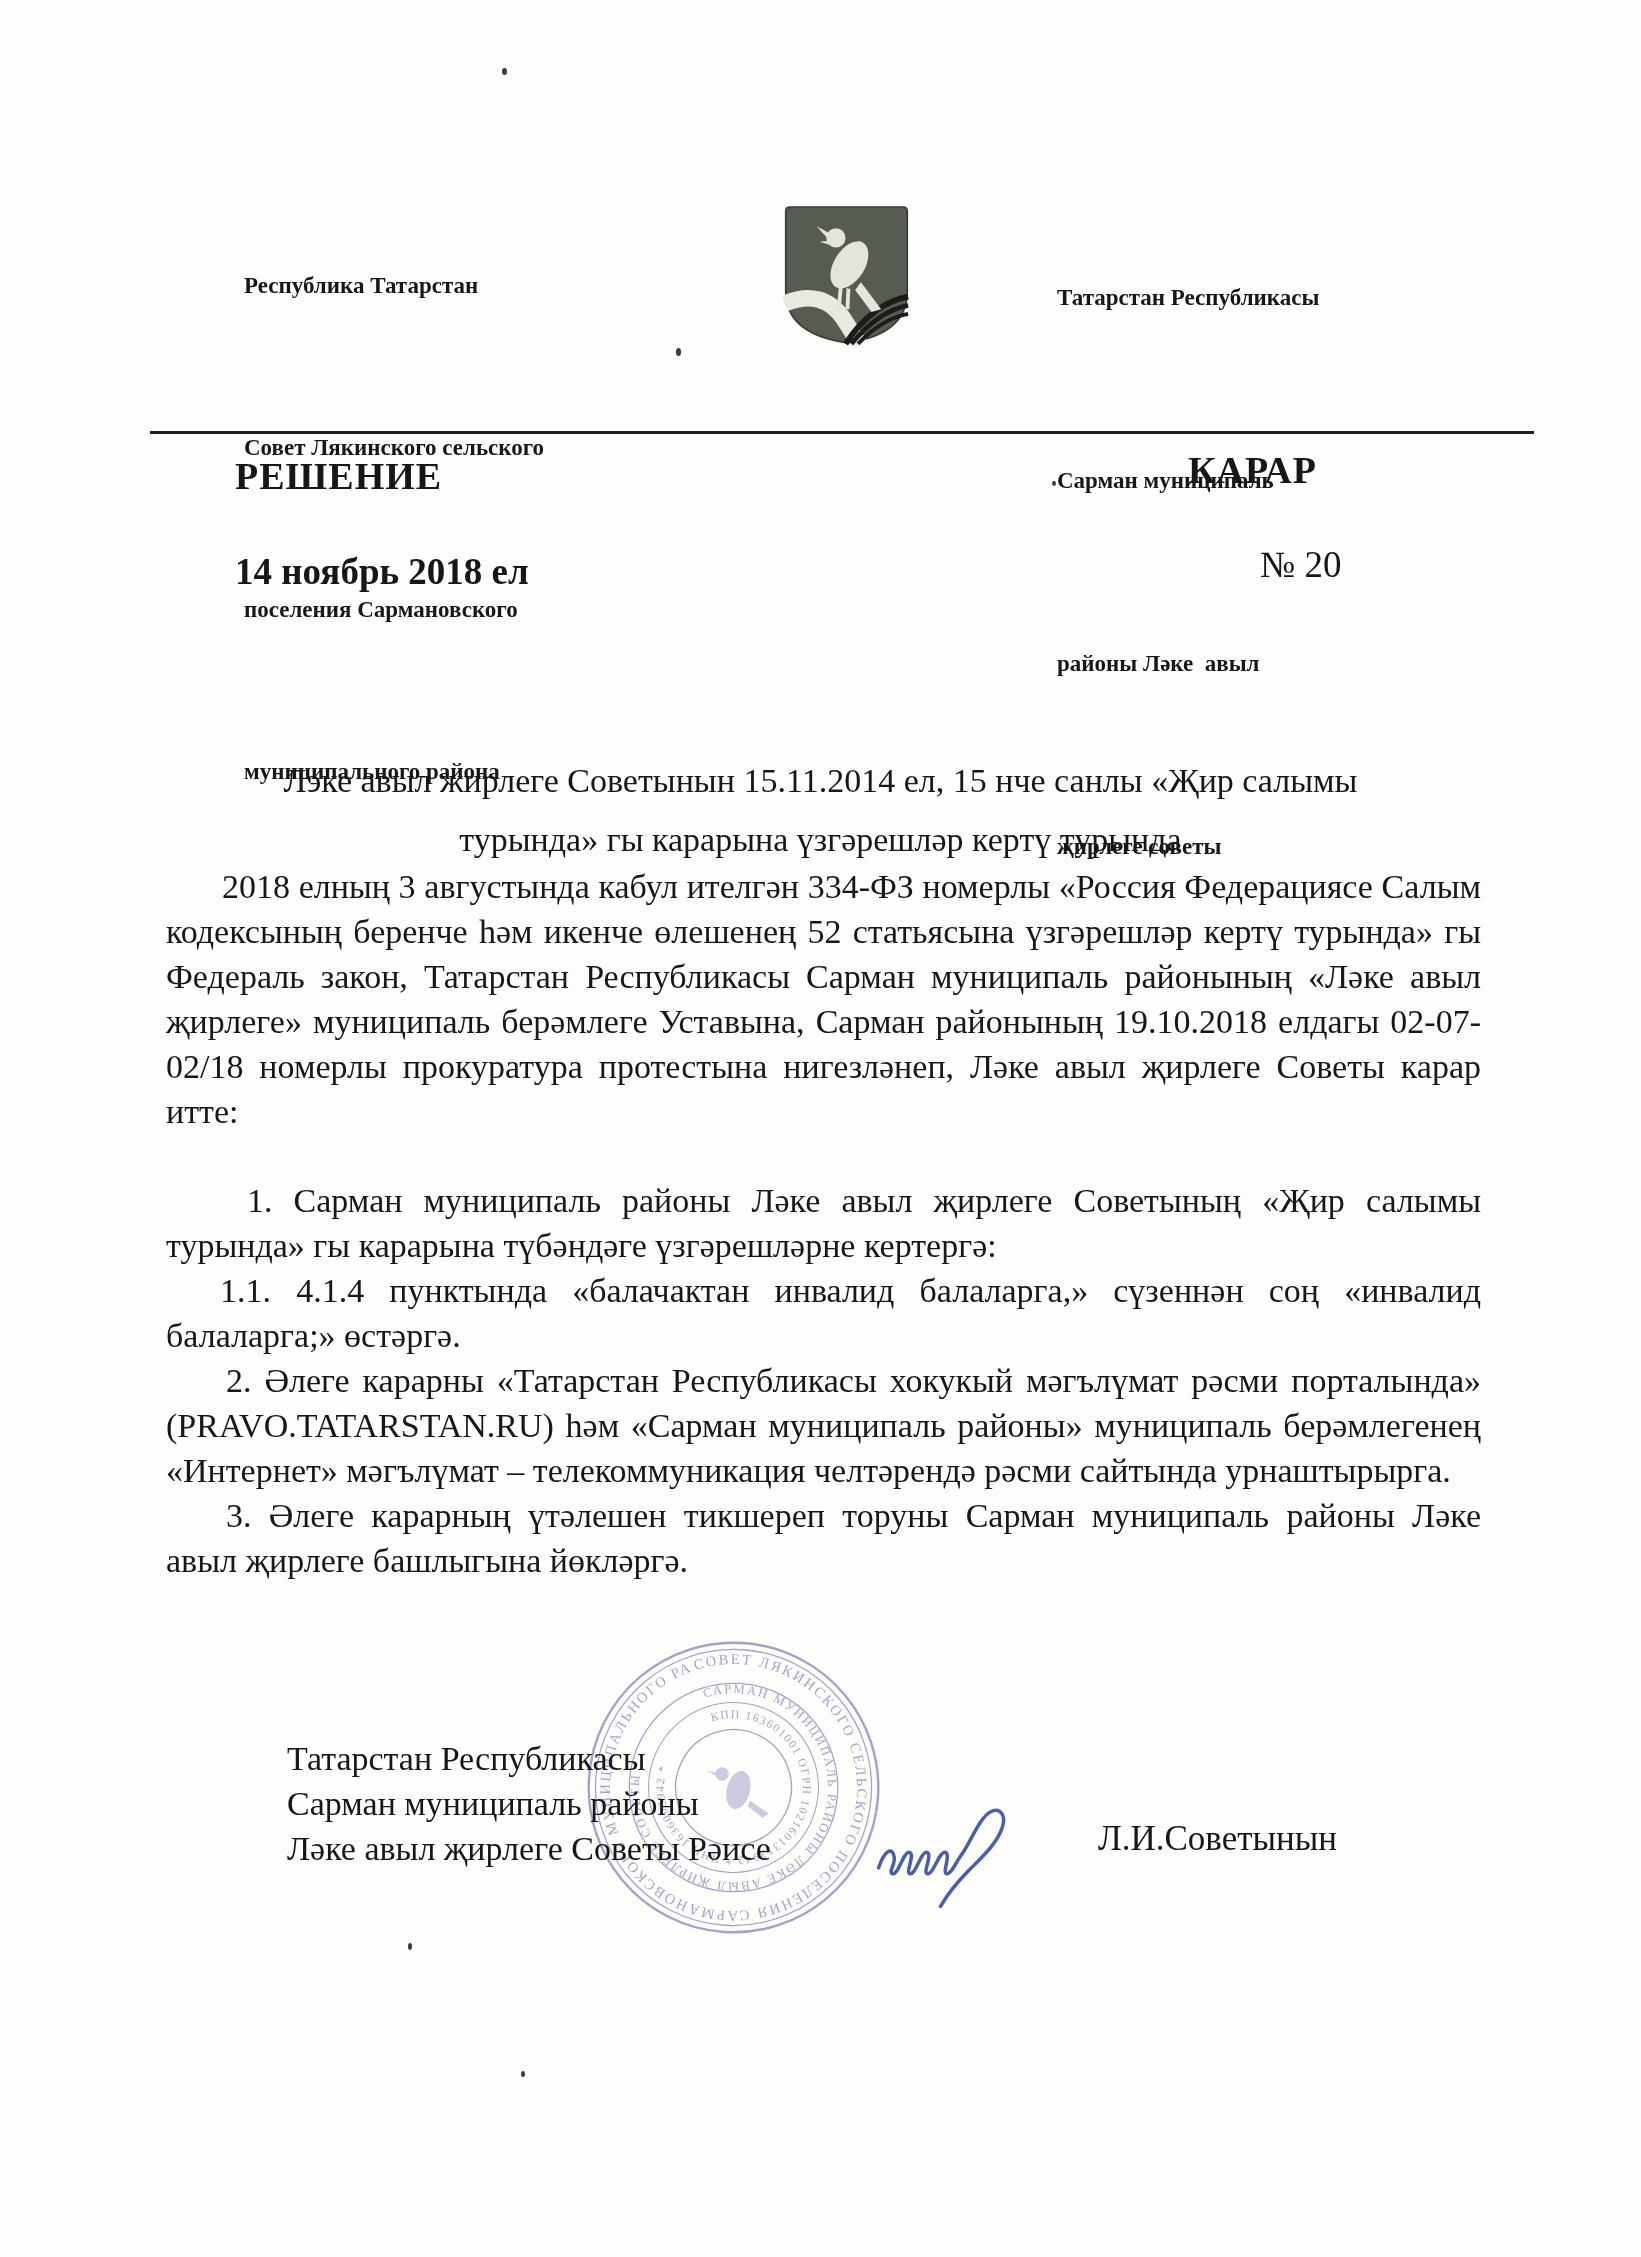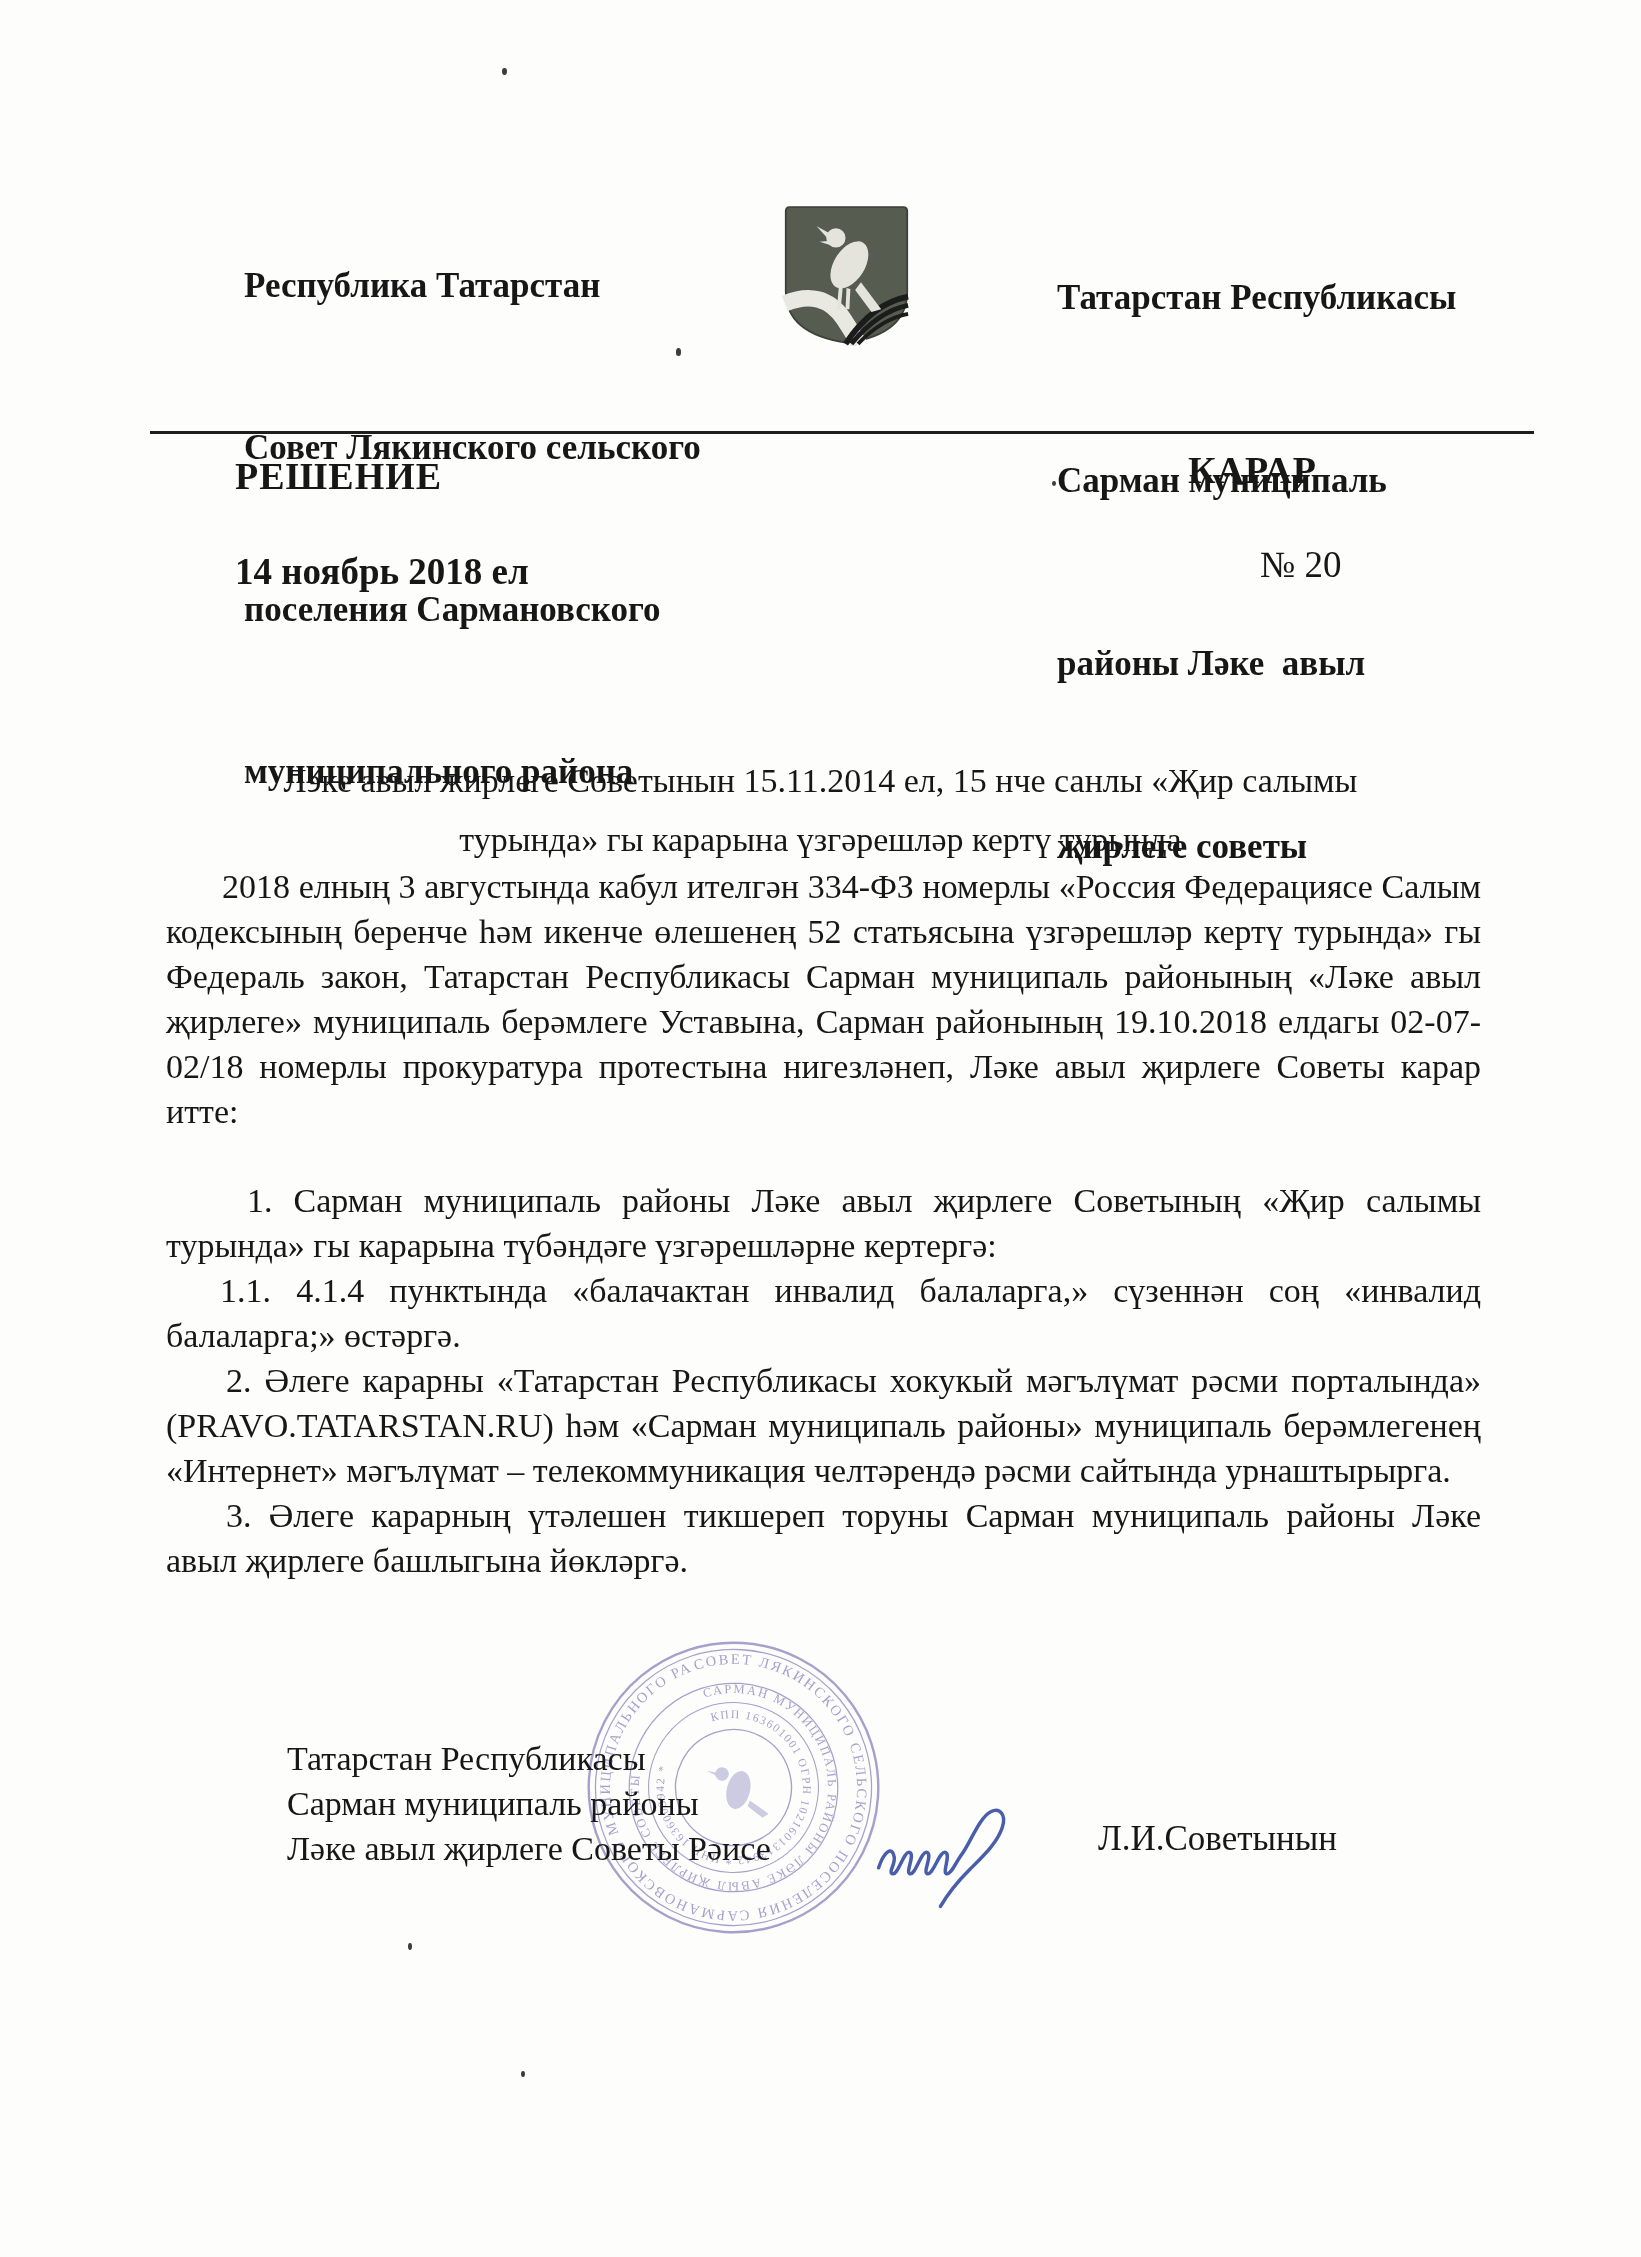--- a/index.html
+++ b/index.html
@@ -2,21 +2,21 @@
 <html><head>
 <meta charset="utf-8">
 <style>
   html,body{margin:0;padding:0;background:#e8e8e8;}
   .page{
     position:relative;width:1641px;height:2257px;margin:0 auto;
     background:#fdfdfb;color:#171717;overflow:hidden;
     font-family:"Liberation Serif","DejaVu Serif",serif;
   }
   .abs{position:absolute;}
-  .hdr-block{font-weight:bold;font-size:35px;white-space:pre-wrap;}
+  .hdr-block{font-weight:bold;font-size:23px;white-space:pre-wrap;}
   .hdr-left{left:244px;top:151px;line-height:54px;}
   .hdr-right{left:1057px;top:145px;line-height:61px;}
   .rule{left:150px;top:431px;width:1384px;height:2.9px;background:#1e1e1e;}
   .doc-type{font-weight:bold;font-size:38px;letter-spacing:1px;}
   .reshenie{left:235px;top:454px;}
   .karar{left:1188px;top:448px;}
   .doc-date{left:235px;top:550px;font-weight:bold;font-size:37px;}
   .doc-number{left:1260px;top:543px;font-weight:normal;font-size:37px;}
   .title{left:164px;top:751px;width:1313px;text-align:center;font-size:34px;line-height:59px;}
   .body-flow{left:166px;top:864px;width:1315px;font-size:34px;line-height:45px;text-align:justify;}

